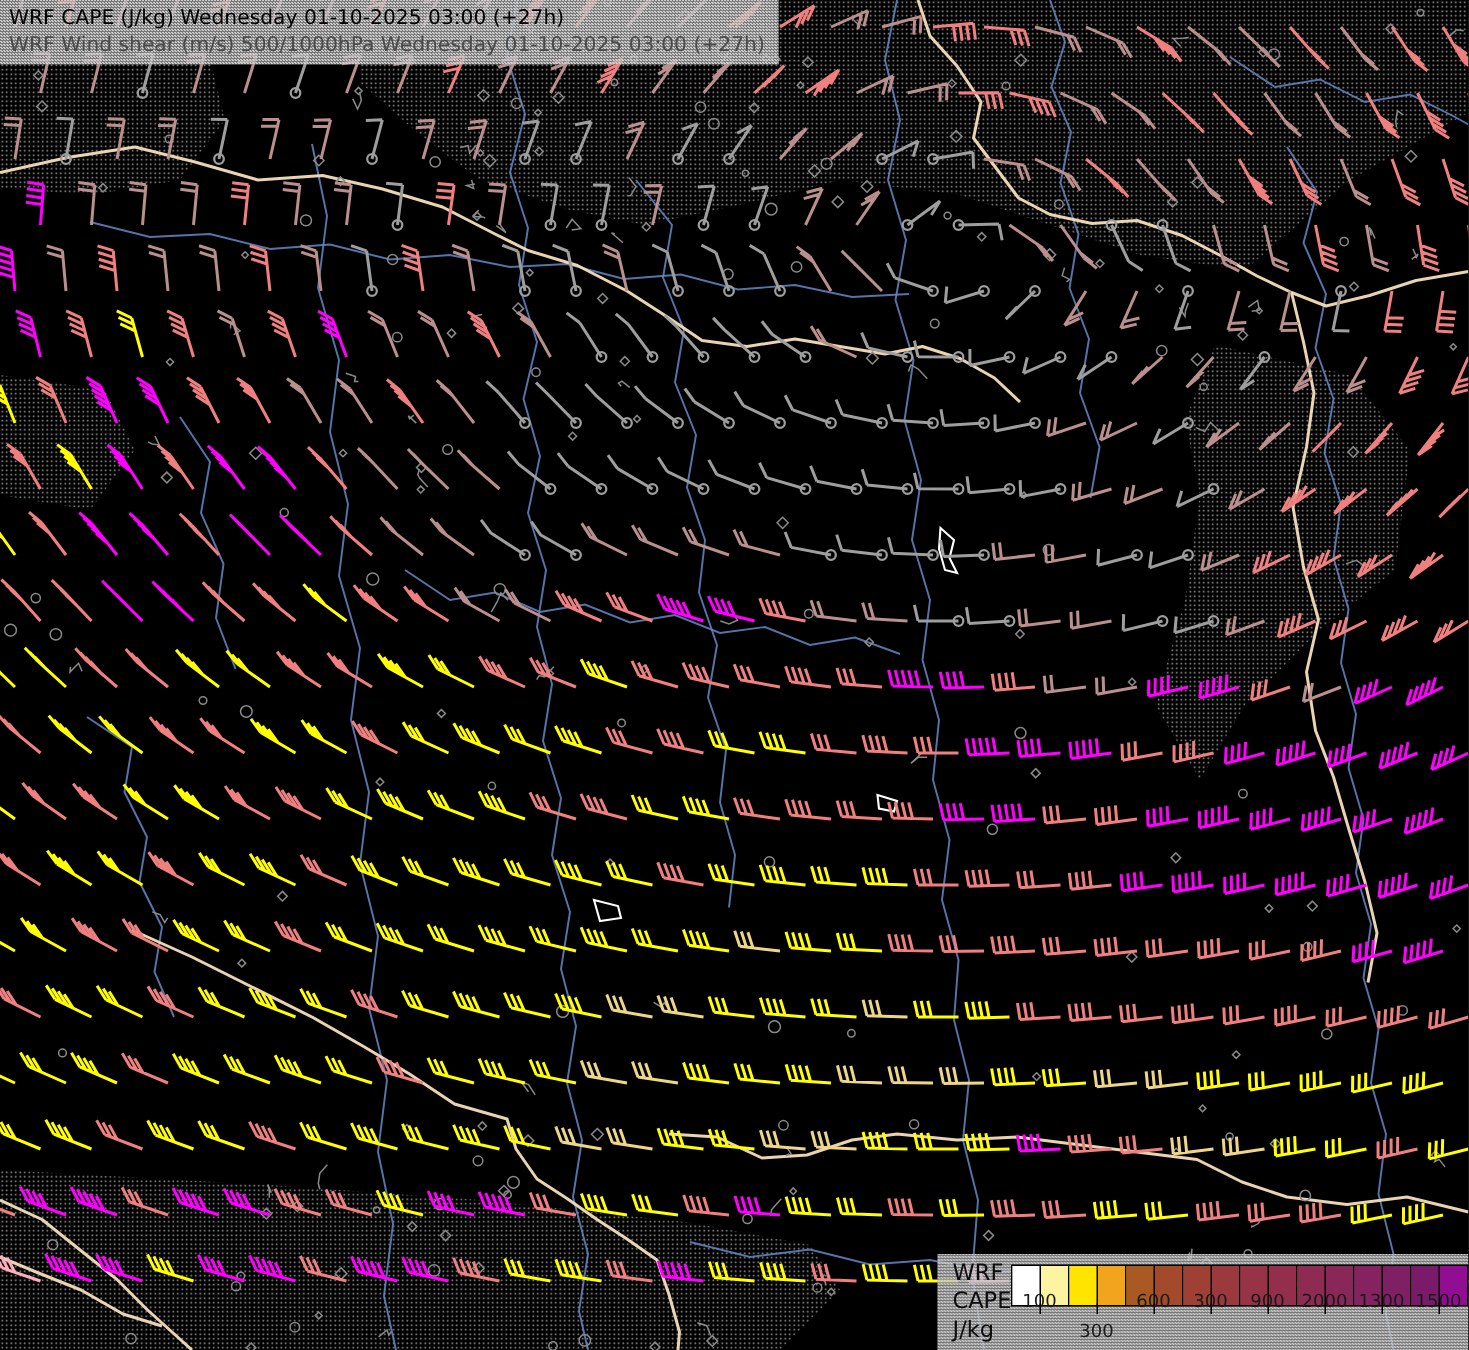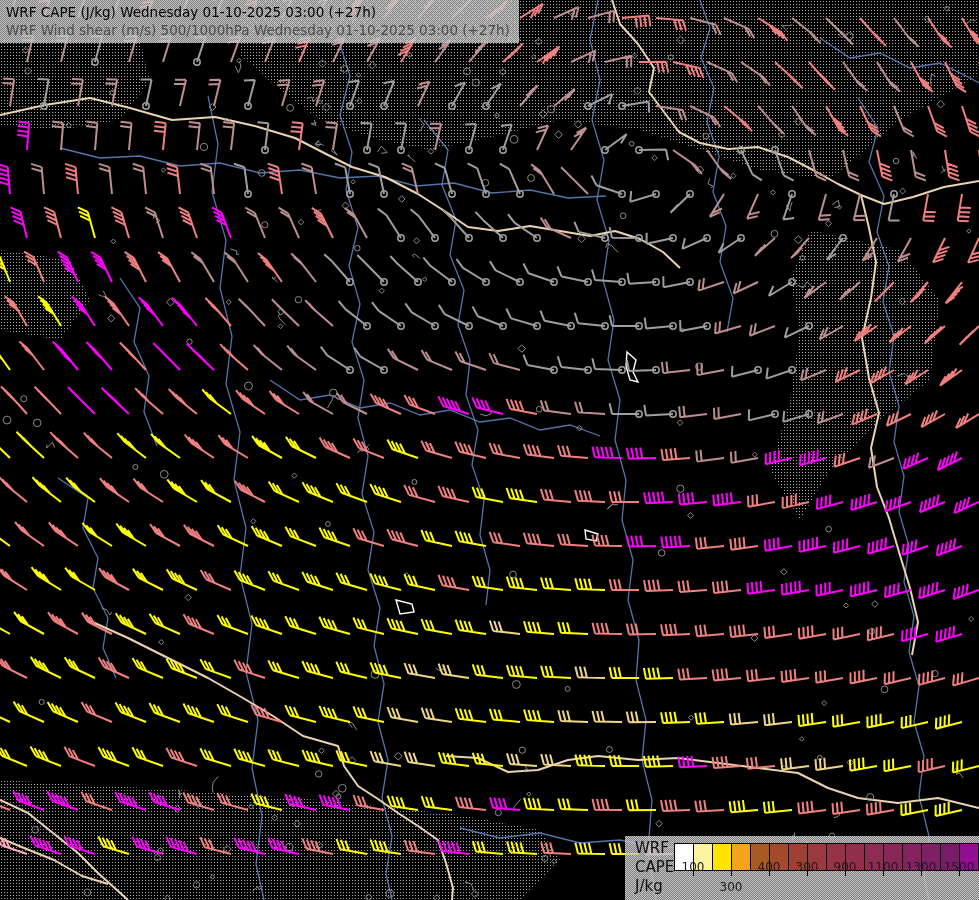--- a/index.html
+++ b/index.html
@@ -414,27 +414,27 @@
         <div class="legend-cell" style="background: rgb(127, 31, 100);"></div>
         <div class="legend-cell" style="background: rgb(122, 27, 105);"></div>
         <div class="legend-cell" style="background: rgb(145, 13, 145);"></div>
       </div>
     <div id="legend-ticks">
         <div class="legend-tick" style="left: 68px;"></div>
         <div class="legend-ticklabel" style="left: 68px;">100</div>
         <div class="legend-tick" style="left: 106px;"></div>
         <div class="legend-ticklabel" style="left: 106px; margin-top: 20px;">300</div>
         <div class="legend-tick" style="left: 144px;"></div>
-        <div class="legend-ticklabel" style="left: 144px;">400</div>
+        <div class="legend-ticklabel" style="left: 144px;">600</div>
         <div class="legend-tick" style="left: 182px;"></div>
         <div class="legend-ticklabel" style="left: 182px;">300</div>
         <div class="legend-tick" style="left: 220px;"></div>
         <div class="legend-ticklabel" style="left: 220px; text-align: right;">900</div>
         <div class="legend-tick" style="left: 258px;"></div>
-        <div class="legend-ticklabel" style="left: 258px;">1100</div>
+        <div class="legend-ticklabel" style="left: 258px;">2000</div>
         <div class="legend-tick" style="left: 296px;"></div>
         <div class="legend-ticklabel" style="left: 296px;">1300</div>
         <div class="legend-tick" style="left: 334px;"></div>
         <div class="legend-ticklabel" style="left: 334px;">1500</div>
       </div>
   </div>
 
 </div>
 
 </body></html>

